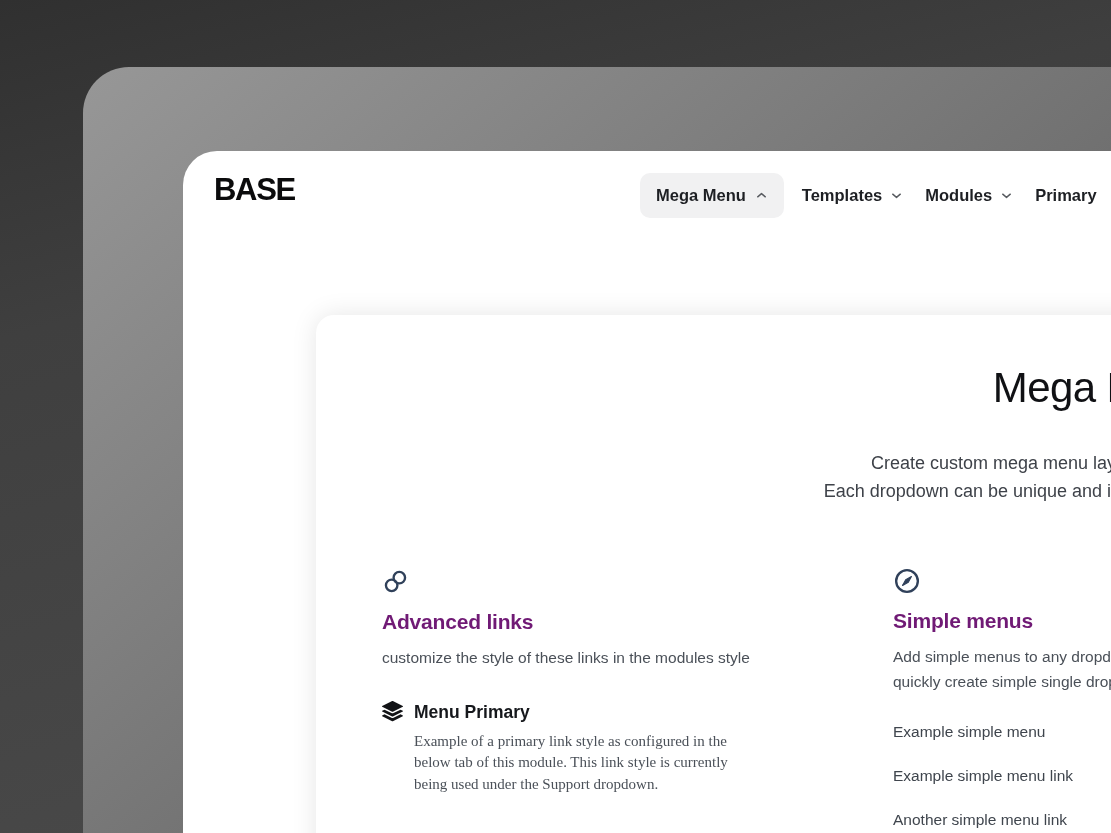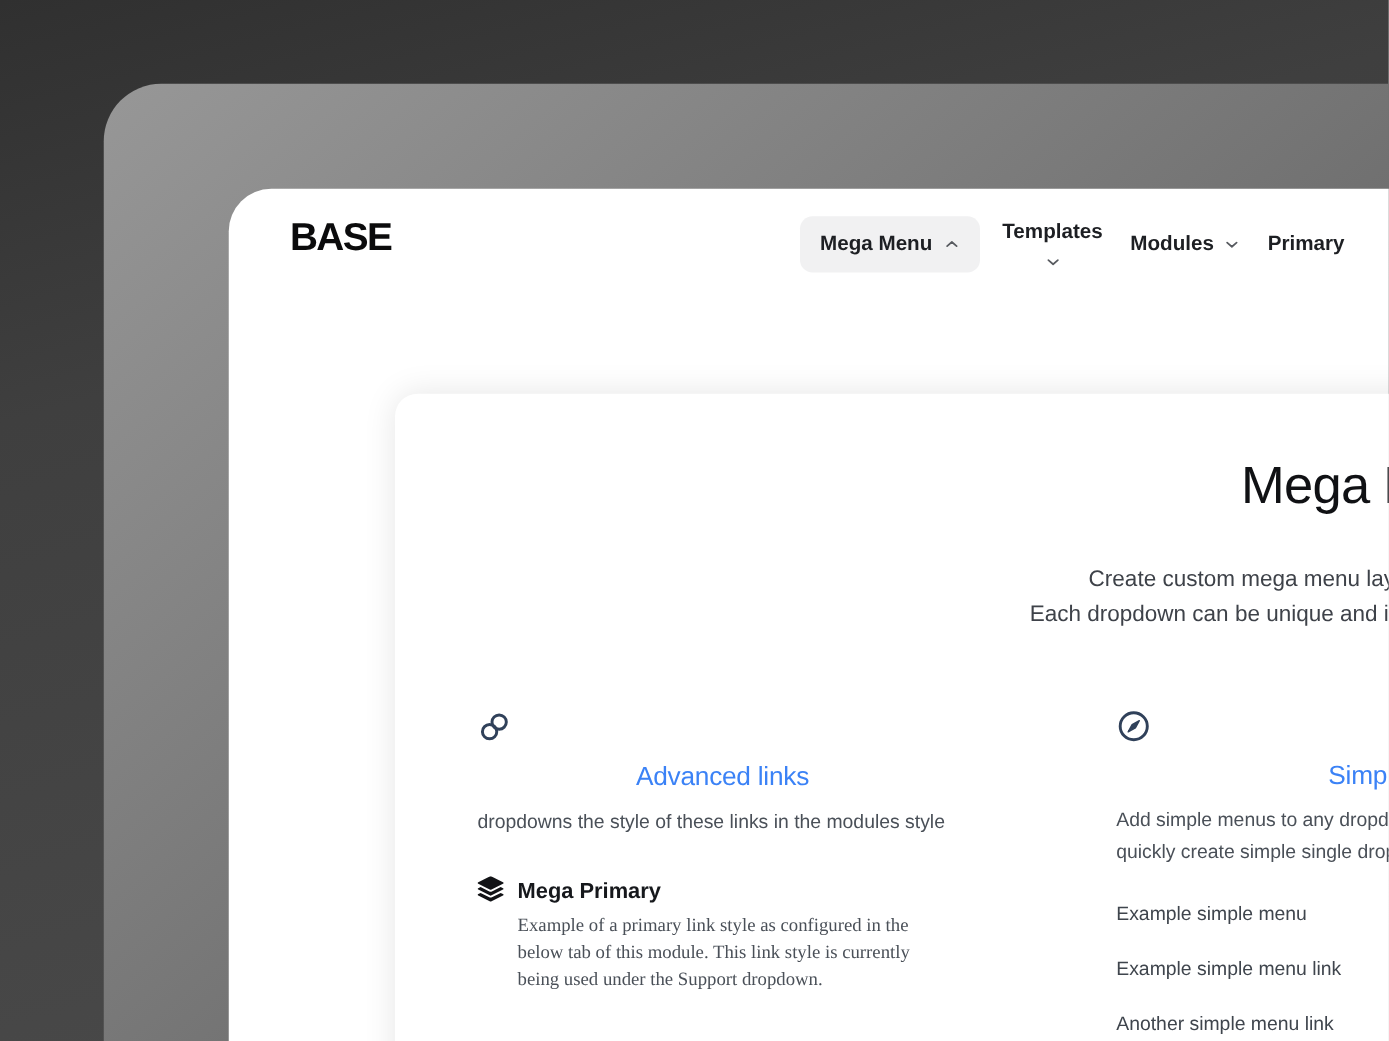--- a/index.html
+++ b/index.html
@@ -17,39 +17,39 @@
     background:linear-gradient(140deg,#979797 0%,#6e6e6e 55%,#5a5a5a 100%);
   }
   .window {
     position:absolute; left:100px; top:84px; width:1111px; height:849px;
     border-radius:34px 0 0 0;
     background:#ffffff;
   }
 
   
   .logo {
-    position:absolute; left:49px; top:21px;
+    position:absolute; left:31px; top:21px;
     font-size:31px; font-weight:800; letter-spacing:-1.3px; color:#0b0b0c;
     cursor:pointer;
   }
   .nav {
     position:absolute; left:457px; top:22px; height:45px;
     display:flex; align-items:center;
   }
   .nav-btn {
     display:flex; align-items:center; gap:9px;
     height:45px; padding:0 16px; border-radius:10px;
     background:#f1f1f2; cursor:pointer;
     font-size:16.5px; font-weight:600; color:#1d1f23;
   }
   .nav-item {
     display:flex; align-items:center; gap:8px; margin-left:22px;
     font-size:16.5px; font-weight:600; color:#1d1f23; cursor:pointer;
   }
-  .nav-item.first { margin-left:18px;flex-direction:column; }
+  .nav-item.first { margin-left:18px; }
   .chev { display:block; }
 
   
   .panel {
     position:absolute; left:133px; top:164px; width:1570px; height:1050px;
     background:#ffffff; border-radius:18px 0 0 0;
     box-shadow:0 0 26px rgba(0,0,0,0.10);
   }
   .hero { padding-top:48px; text-align:center; }
   .hero-title {
@@ -57,22 +57,22 @@
     letter-spacing:-0.6px; color:#101114;
   }
   .hero-desc { margin-top:36px; font-size:18px; color:#3e4249; }
   .hero-desc .line { line-height:28px; white-space:nowrap; }
 
   .col { position:absolute; }
   .col-advanced { left:66px;  top:253px; width:392px; }
   .col-simple   { left:577px; top:252px; width:470px; }
   .col-icon { height:28px; }
   .col-title {
-    margin-top:14px; font-size:21px; font-weight:400;
-    letter-spacing:-0.2px; color:#3b82f6; line-height:24px;text-align:center;
+    margin-top:14px; font-size:21px; font-weight:700;
+    letter-spacing:-0.2px; color:#701a75; line-height:24px;
   }
   .col-desc { margin-top:12px; font-size:15.5px; color:#4a5058; }
   .col-desc .line { line-height:24.5px; white-space:nowrap; }
 
   .links-list { margin-top:30px; }
   .link-item-header { display:flex; align-items:center; gap:11px; cursor:pointer; }
   .link-title { font-size:17.5px; font-weight:700; color:#16181c; line-height:22px; }
   .link-desc { margin-left:32px; margin-top:8px; font-size:15px; color:#4a5058; }
   .link-desc .line { line-height:21.5px; white-space:nowrap;font-family:Liberation Serif, serif; }
 
@@ -128,32 +128,32 @@
 
       <div class="col col-advanced">
         <div class="col-icon">
           <svg width="27" height="27" viewBox="0 0 24 24">
             <circle cx="8.6" cy="15.4" r="5.1" fill="none" stroke="#30415a" stroke-width="2.1"></circle>
             <circle cx="15.4" cy="8.6" r="5.1" fill="none" stroke="#30415a" stroke-width="2.1"></circle>
           </svg>
         </div>
         <div class="col-title">Advanced links</div>
         <div class="col-desc">
-          <div class="line">dropdowns the style of these links in the modules style</div>
+          <div class="line">customize the style of these links in the modules style</div>
         </div>
 
         <div class="links-list">
           <div class="link-item primary">
             <div class="link-item-header">
               <svg width="21" height="21" viewBox="0 0 16 16" fill="#121316">
                 <path d="M7.733.063a.6.6 0 0 1 .534 0l7.568 3.784a.3.3 0 0 1 0 .535L8.267 8.165a.6.6 0 0 1-.534 0L.165 4.382a.3.3 0 0 1 0-.535z"></path>
                 <path d="m14.12 6.576 1.715.858c.22.11.22.424 0 .534l-7.568 3.784a.6.6 0 0 1-.534 0L.165 7.968c-.22-.11-.22-.424 0-.534l1.716-.858 5.317 2.659c.505.252 1.1.252 1.604 0z"></path>
                 <path d="m14.12 10.163 1.715.858c.22.11.22.424 0 .534l-7.568 3.784a.6.6 0 0 1-.534 0L.165 11.555c-.22-.11-.22-.424 0-.534l1.716-.858 5.317 2.659c.505.252 1.1.252 1.604 0z"></path>
               </svg>
-              <span class="link-title">Mega Primary</span>
+              <span class="link-title">Menu Primary</span>
             </div>
             <div class="link-desc">
               <div class="line">Example of a primary link style as configured in the</div>
               <div class="line">below tab of this module. This link style is currently</div>
               <div class="line">being used under the Support dropdown.</div>
             </div>
           </div>
 
         </div>
       </div>

